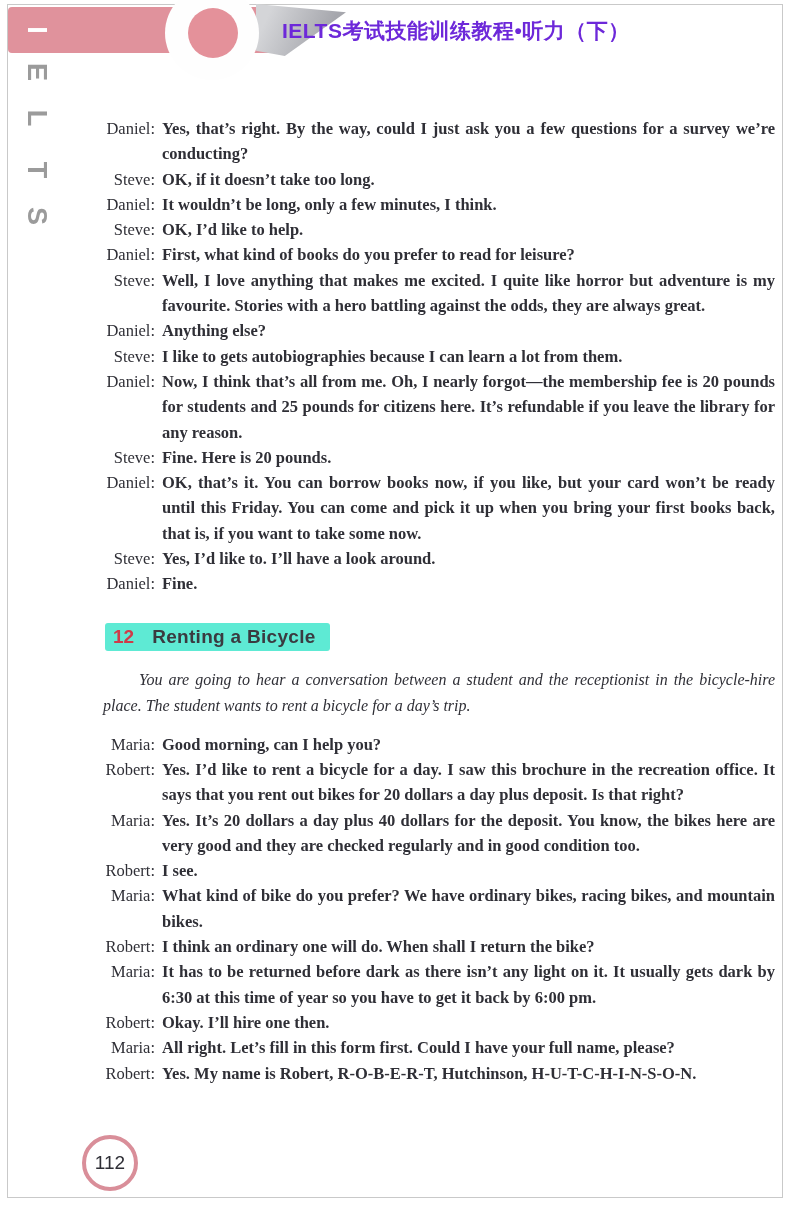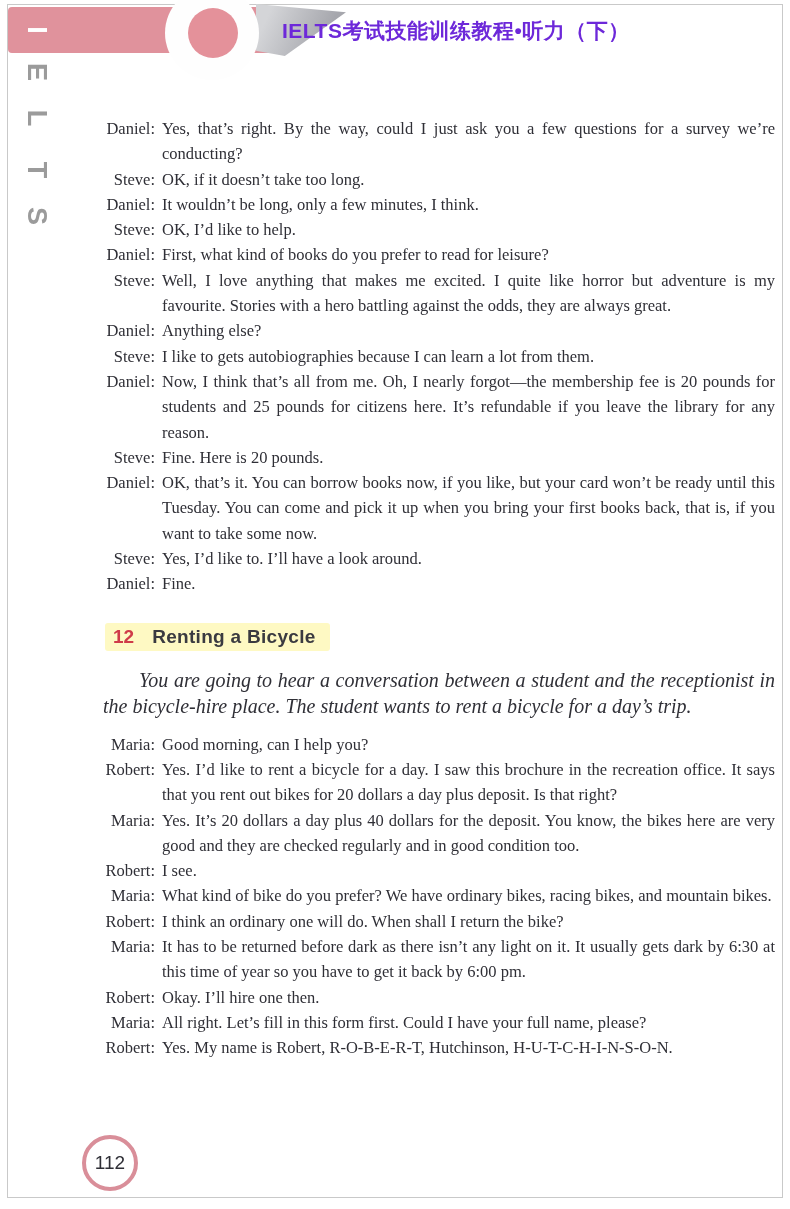--- a/index.html
+++ b/index.html
@@ -50,34 +50,34 @@
   .sb-letter:nth-child(4){ top:155px; }
   .sb-letter:nth-child(5){ top:201px; }
 
   
   .content {
     position:absolute; left:103px; top:116px; width:672px;
     color:#2f2f36; font-size:16.5px; line-height:25.3px;
   }
   .turn { display:flex;justify-content:center; }
   .speaker { flex:0 0 52px; text-align:right; white-space:nowrap; }
-  .speech { flex:1; margin-left:7px; text-align:justify; }
+  .speech { flex:1; margin-left:7px; text-align:justify;font-weight:bold; }
 
   .section-head {
     width:fit-content; margin:26px 0 0 2px;
-    background:#fef9c3; border-radius:3px;
+    background:#5eead4; border-radius:3px;
     padding:2px 14px 3px 8px;
     font-family:"Liberation Sans", sans-serif;
     font-size:19px; font-weight:bold; line-height:23px;
   }
   .sec-num { color:#cf3b49; margin-right:18px; }
   .sec-title { color:#3a3a40; letter-spacing:0.3px; }
 
   .intro {
-    margin:16px 0 0 0; font-style:italic; font-size:20px; line-height:26px;
+    margin:16px 0 0 0; font-style:italic; font-size:16px; line-height:26px;
     text-indent:36px; text-align:justify; color:#2f2f36;
   }
   .dialogue.second { margin-top:13px; }
 
   
   .page-number {
     position:absolute; left:82px; top:1135px; width:48px; height:48px;
     border:4px solid #d98e99; border-radius:50%;
     display:flex; align-items:center; justify-content:center;
     font-family:"Liberation Sans", sans-serif; font-size:19px; color:#2f2f36;
@@ -141,21 +141,21 @@
       <div class="turn">
         <span class="speaker">Daniel:</span>
         <span class="speech">Now, I think that’s all from me. Oh, I nearly forgot—the membership fee is 20 pounds for students and 25 pounds for citizens here. It’s refundable if you leave the library for any reason.</span>
       </div>
       <div class="turn">
         <span class="speaker">Steve:</span>
         <span class="speech">Fine. Here is 20 pounds.</span>
       </div>
       <div class="turn">
         <span class="speaker">Daniel:</span>
-        <span class="speech">OK, that’s it. You can borrow books now, if you like, but your card won’t be ready until this Tuesday. You can come and pick it up when you bring your first books back, that is, if you want to take some now.</span>
+        <span class="speech">OK, that’s it. You can borrow books now, if you like, but your card won’t be ready until this Friday. You can come and pick it up when you bring your first books back, that is, if you want to take some now.</span>
       </div>
       <div class="turn">
         <span class="speaker">Steve:</span>
         <span class="speech">Yes, I’d like to. I’ll have a look around.</span>
       </div>
       <div class="turn">
         <span class="speaker">Daniel:</span>
         <span class="speech">Fine.</span>
       </div>
     </div>

